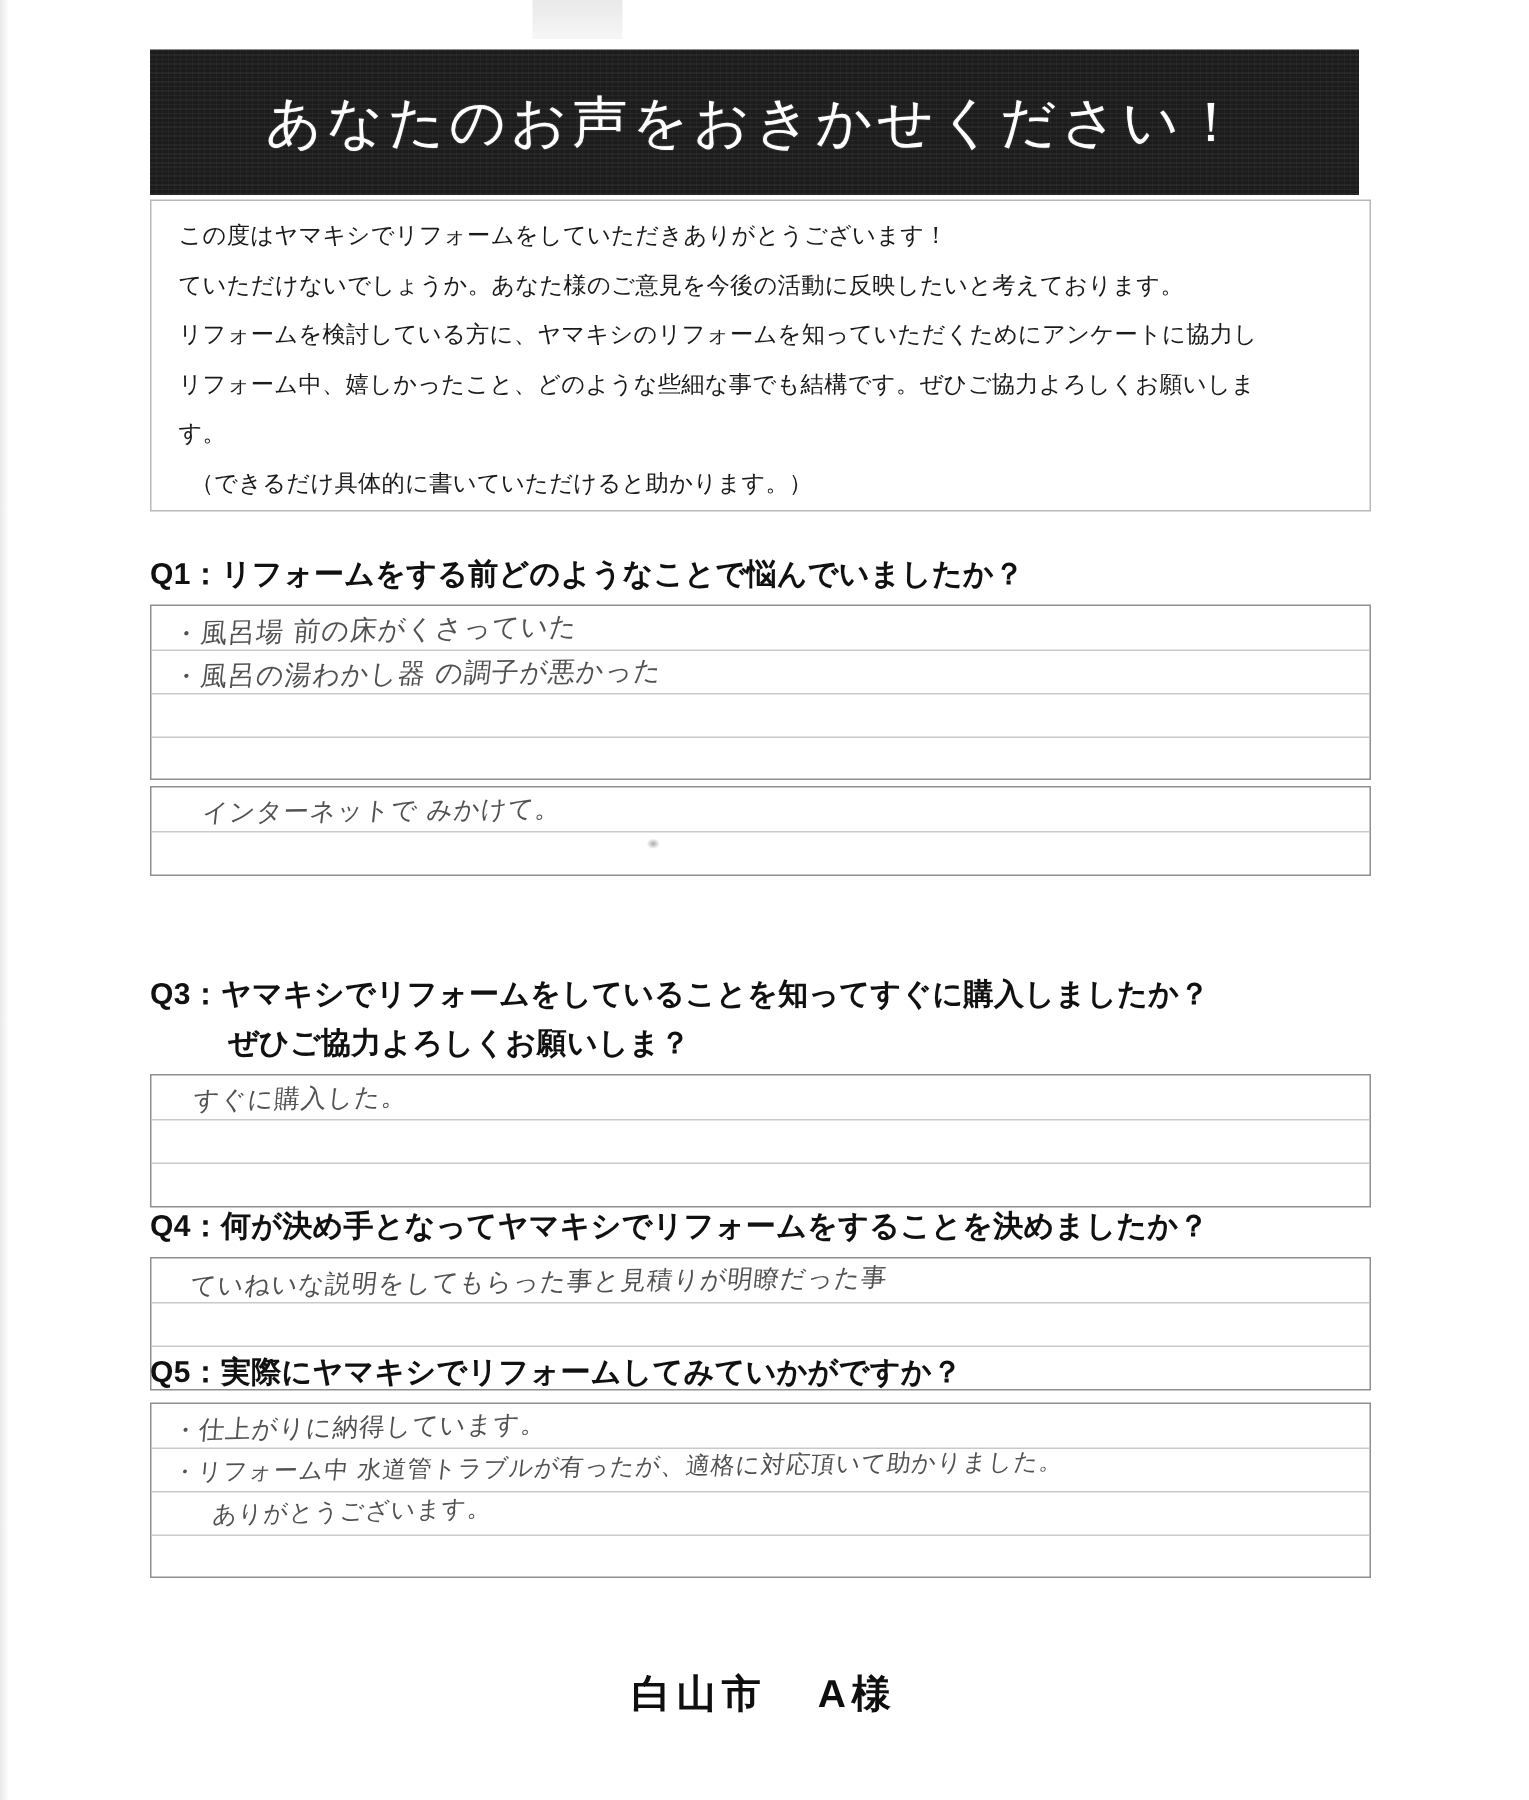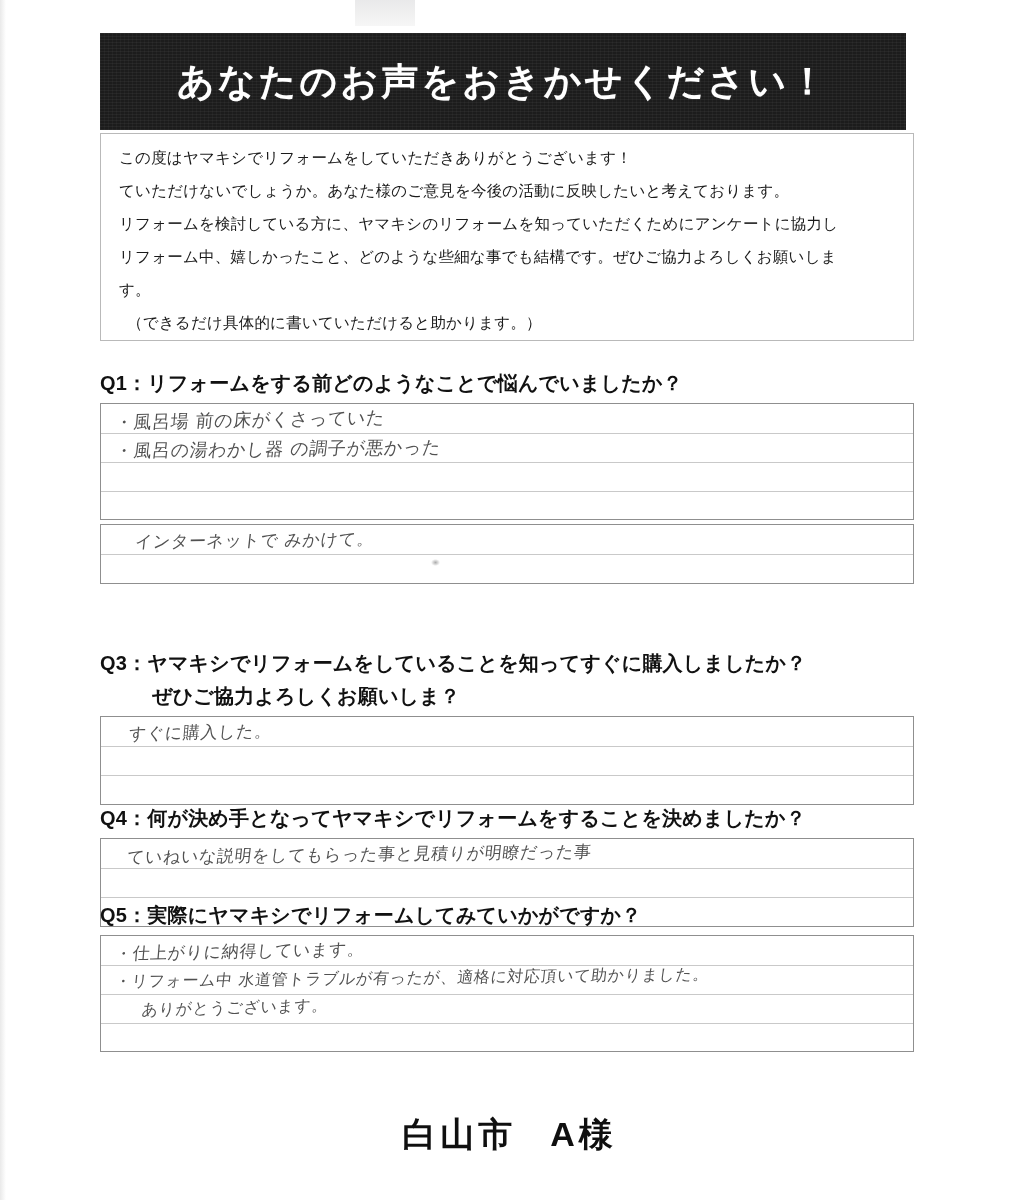--- a/index.html
+++ b/index.html
@@ -52,21 +52,21 @@
       repeating-linear-gradient(0deg, rgba(255,255,255,.045) 0 1px, rgba(0,0,0,0) 1px 3px),
       repeating-linear-gradient(90deg, rgba(255,255,255,.03) 0 1px, rgba(0,0,0,0) 1px 4px);
     display: flex;
     align-items: center;
     justify-content: center;
     overflow: hidden;
   }
   .banner-title {
     color: #ffffff;
     font-size: 37px;
-    font-weight: bold;
+    font-weight: normal;
     letter-spacing: 3px;
     white-space: nowrap;
     text-shadow: 0 0 1px rgba(255,255,255,.4);
   }
 
   
   .intro {
     position: absolute;
     left: 100px;
     top: 133px;
@@ -145,21 +145,21 @@
   
   .footer {
     position: absolute;
     left: 0;
     top: 1112px;
     width: 1019px;
     text-align: center;
   }
   .footer-text {
     display: inline-block;
-    font-size: 34px;
+    font-size: 26px;
     font-weight: bold;
     letter-spacing: 4px;
     color: #0f0f0f;
   }
   .footer-text .gap { display: inline-block; width: 34px; }
 </style>
 </head>
 <body>
 
 <div class="scan-edge-left"></div>

